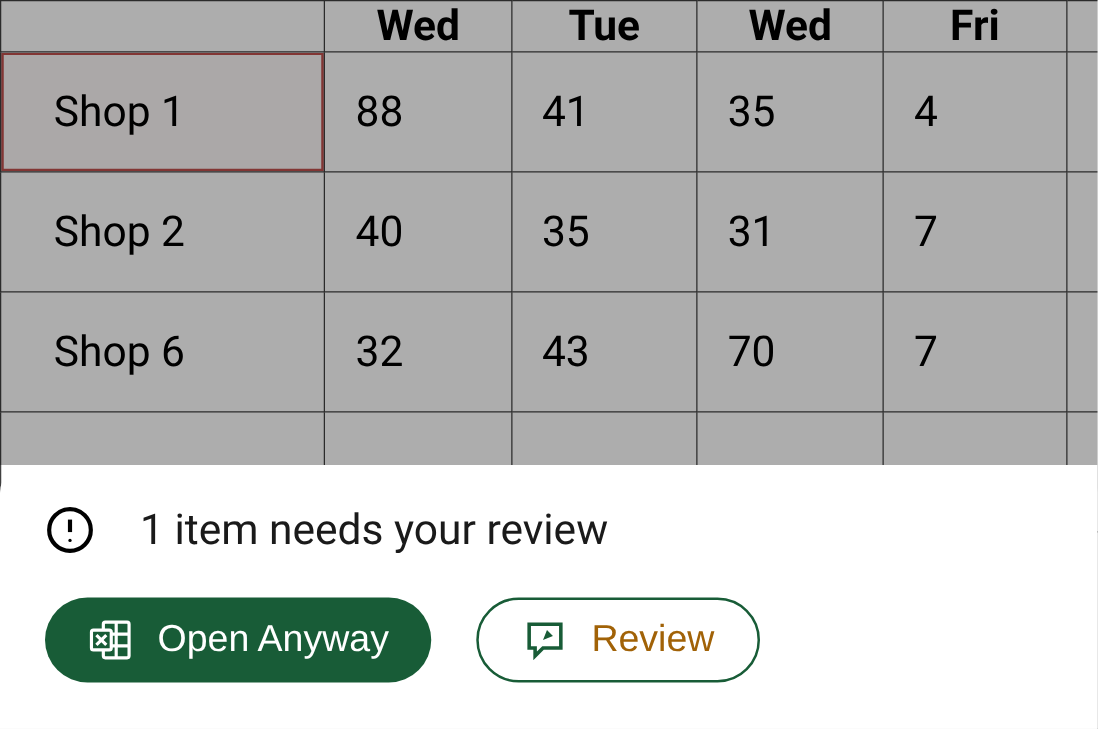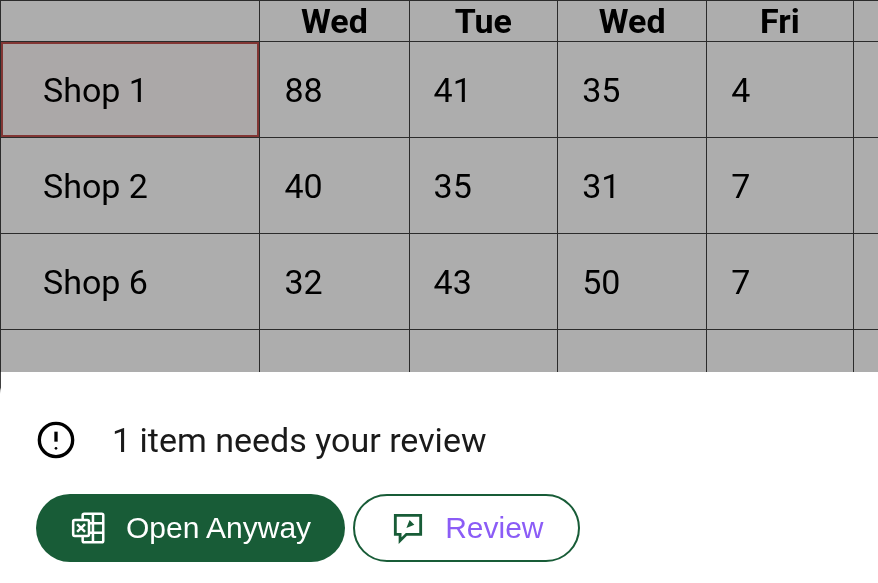--- a/index.html
+++ b/index.html
@@ -7,28 +7,28 @@
   .stage { position: relative; width: 878px; height: 583px; background: #fff; }
   .table-layer { position: absolute; top: 0; left: 0; width: 1000px; }
   table { border-collapse: collapse; width: 100%; }
   th, td { border: 1px solid #404040; font-size: 34px; color: #000; text-align: left; font-weight: 400; }
   th { font-weight: 700; text-align: center; padding-top: 0; padding-bottom: 0; height: 30px; }
   td { height: 96px; padding-left: 24px; }
   .col-name { width: 278px; padding-left: 42px; }
   .col-v { width: 160px; }
   .selected { box-shadow: inset 0 0 0 2px #c0504d; background: rgba(192,80,77,0.04); }
   .dim { position: absolute; inset: 0 0 auto 0; height: 372px; background: rgba(0,0,0,0.32); pointer-events: none; }
-  .sheet { position: absolute; left: 0; right: 0; bottom: 0; top: 372px; background: #fff; border-radius: 22px 22px 0 0; padding: 48px 36px 30px 36px; }
+  .sheet { position: absolute; left: 0; right: 0; bottom: 0; top: 372px; background: #fff; border-radius: 22px 22px 0 0; padding: 32px 36px 30px 36px; }
   .alert-row { display: flex; align-items: center; gap: 36px; margin-bottom: 34px; }
   .alert-icon { width: 40px; height: 40px; flex: 0 0 40px; }
   .alert-text { font-size: 34px; color: #1a1a1a; }
-  .btn-row { display: flex; gap: 8px; }
+  .btn-row { display: flex; gap: 36px; }
   .btn { display: inline-flex; align-items: center; gap: 18px; height: 68px; padding: 0 34px; border-radius: 40px; font-size: 30px; font-weight: 500; cursor: pointer; border: none; }
   .btn.primary { background: #185c37; color: #fff; }
-  .btn.secondary { background: #fff; color: #8b5cf6; border: 2px solid #185c37; }
+  .btn.secondary { background: #fff; color: #a16207; border: 2px solid #185c37; }
   .btn .ico { width: 38px; height: 38px; flex: 0 0 38px; }
 </style>
 </head>
 <body>
 <div class="stage">
 
   <div class="table-layer">
     <table>
       <thead>
         <tr>
@@ -54,21 +54,21 @@
           <td>40</td>
           <td>35</td>
           <td>31</td>
           <td>7</td>
           <td>2</td>
         </tr>
         <tr>
           <td class="col-name">Shop 6</td>
           <td>32</td>
           <td>43</td>
-          <td>50</td>
+          <td>70</td>
           <td>7</td>
           <td>3</td>
         </tr>
         <tr>
           <td class="col-name"></td>
           <td></td>
           <td></td>
           <td></td>
           <td></td>
           <td></td>

